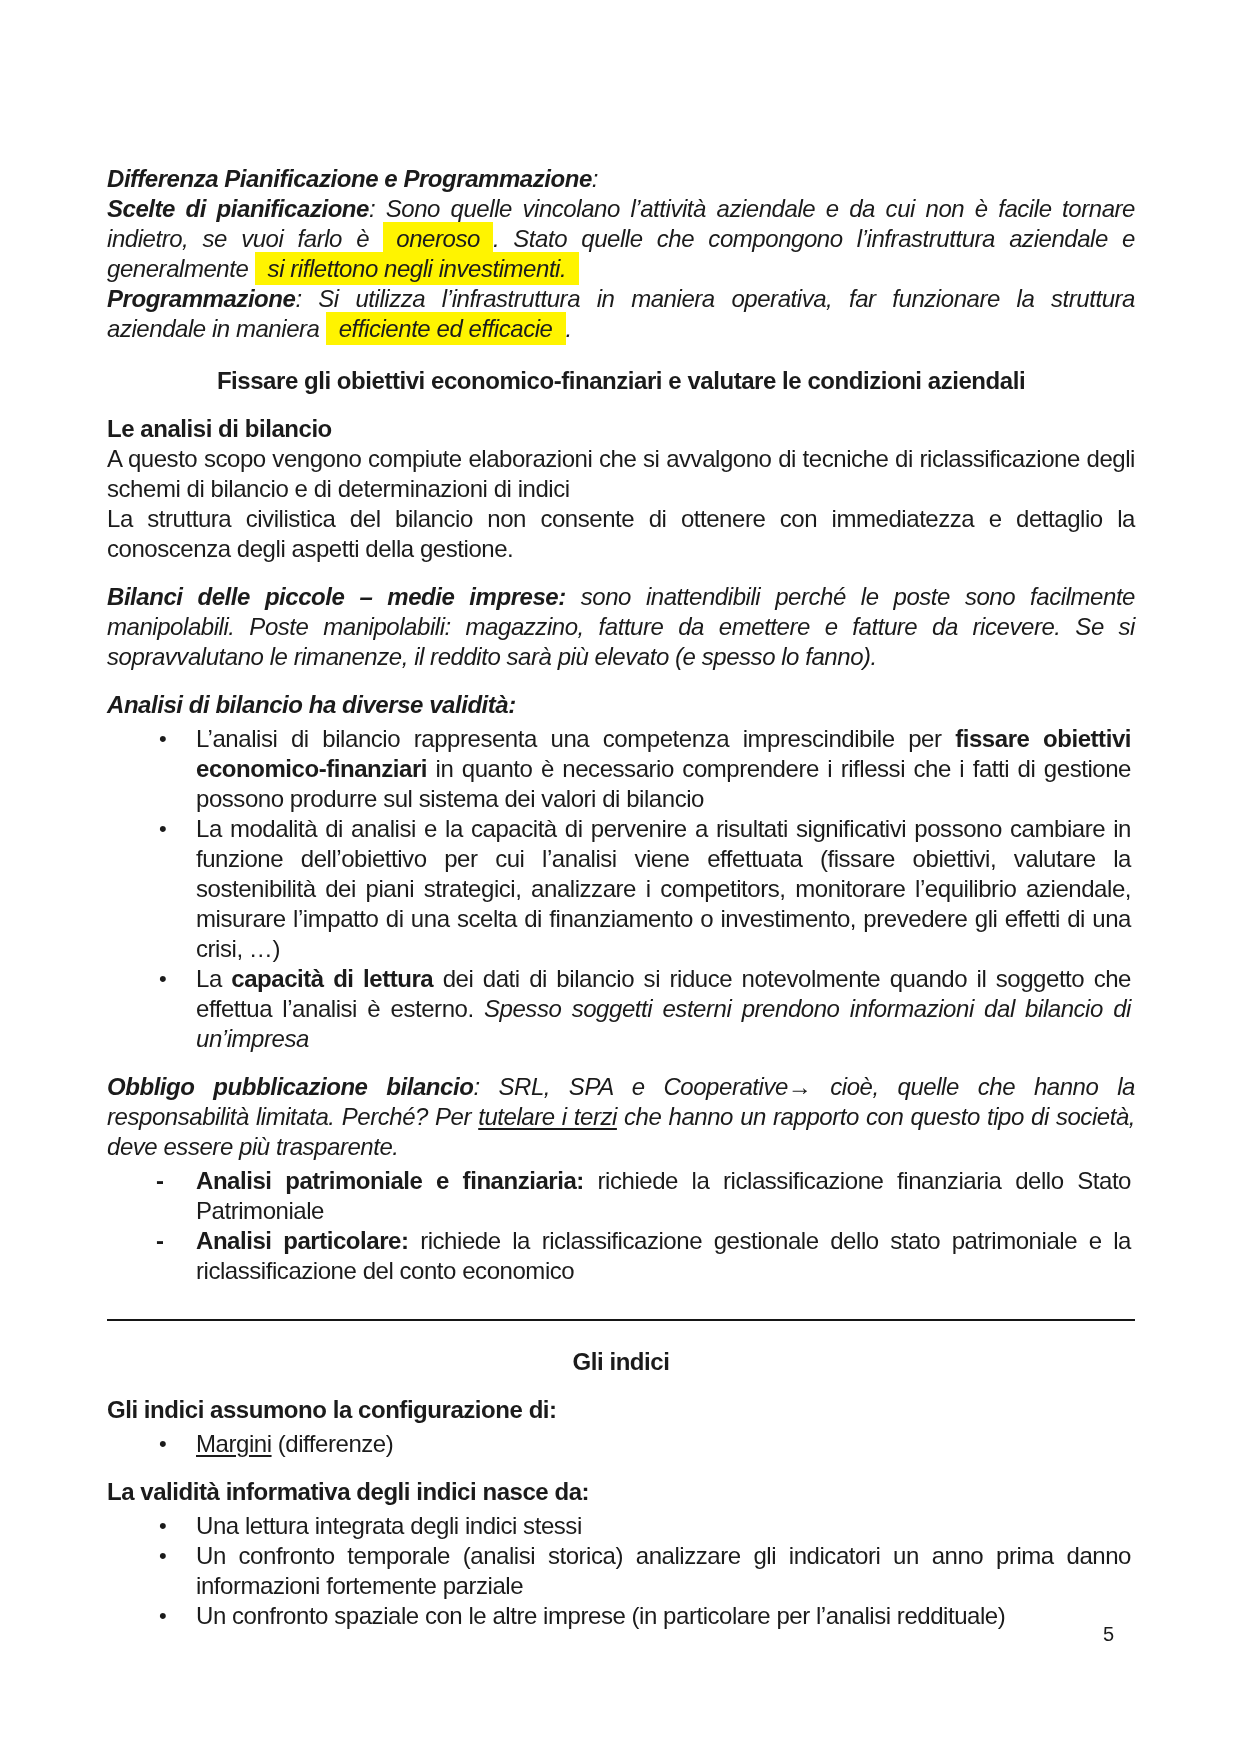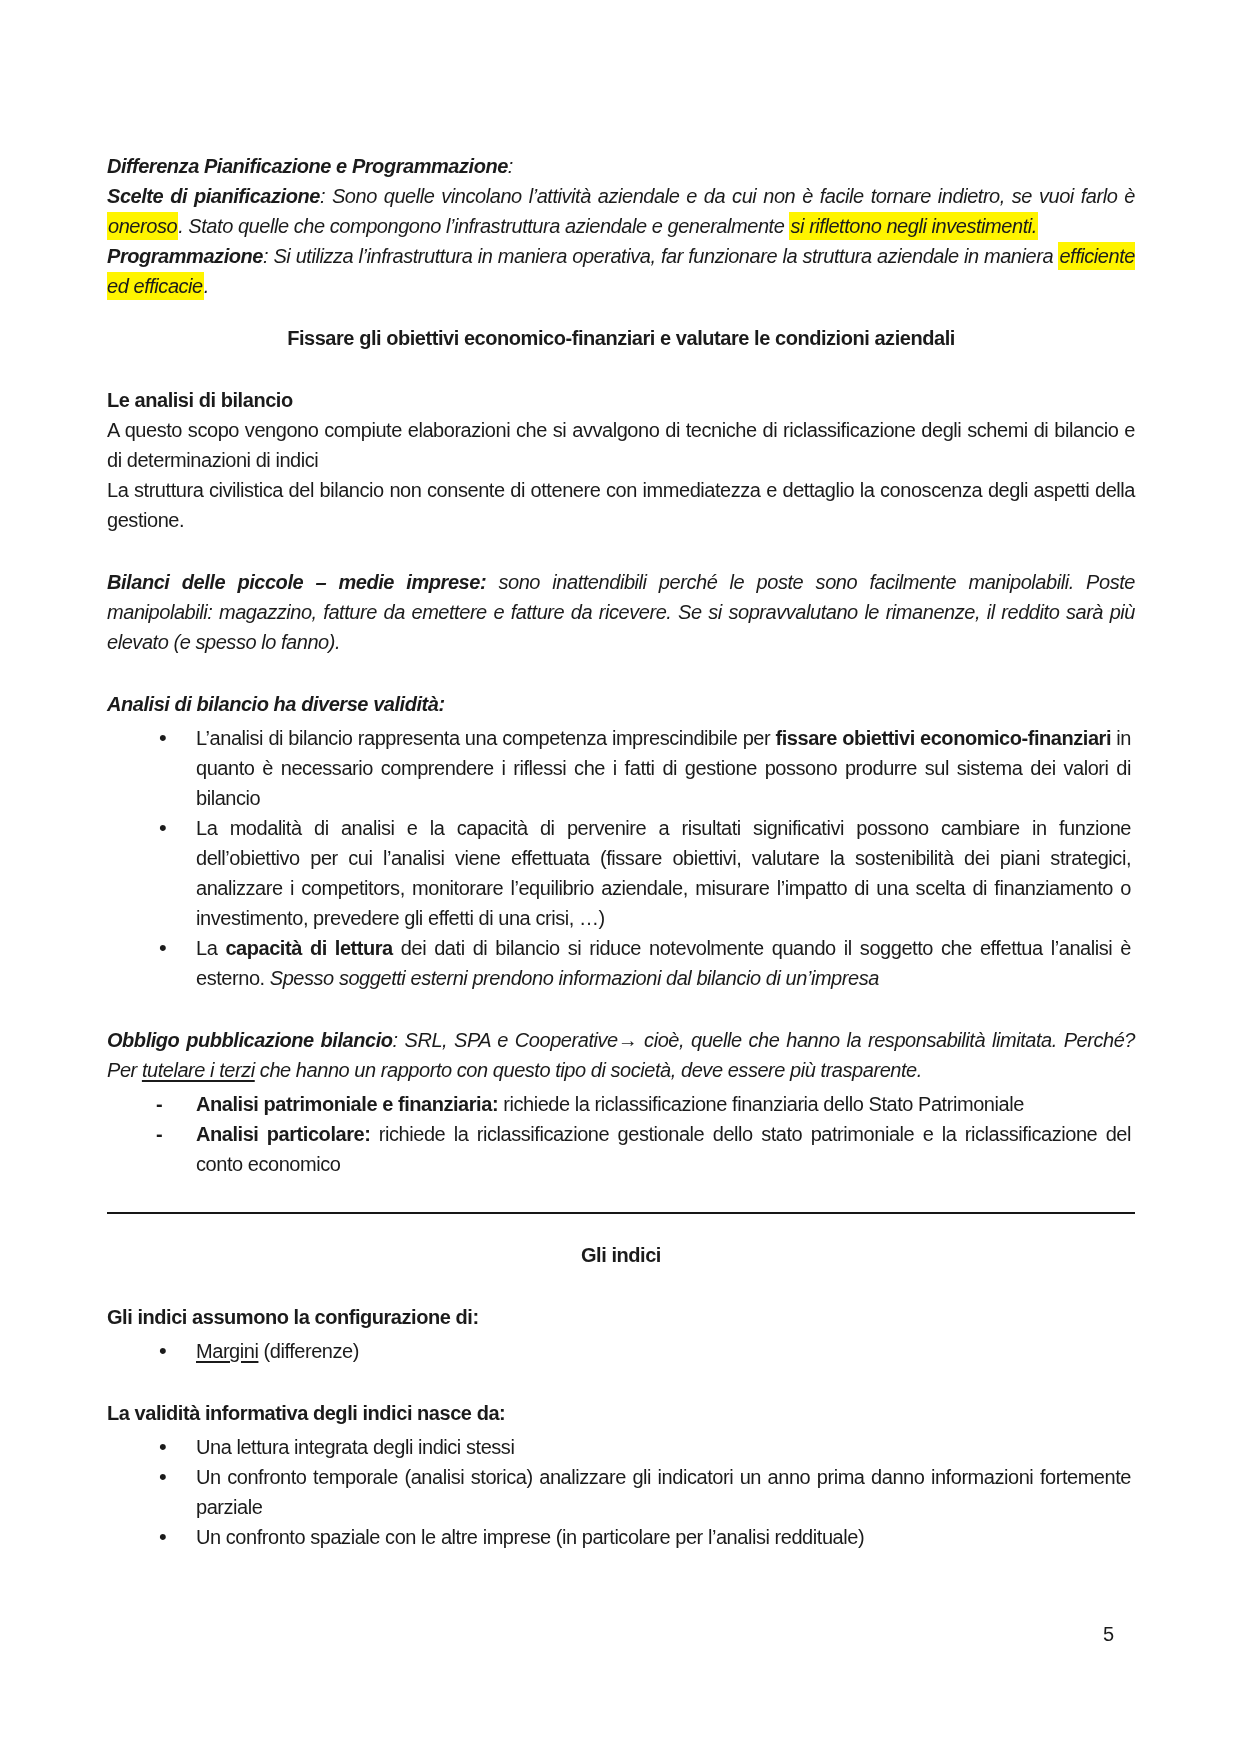--- a/index.html
+++ b/index.html
@@ -7,38 +7,38 @@
   body {
     width: 1241px; height: 1755px;
     background: #ffffff;
     font-family: "Liberation Sans", sans-serif;
     color: #1b1b1b;
     position: relative;
     overflow: hidden;
   }
   .content {
     position: absolute;
-    left: 107px; top: 4px;
+    left: 107px; top: 17px;
     width: 1028px;
     padding-top: 147px;
-    font-size: 20px;
+    font-size: 24px;
     line-height: 30px;
     letter-spacing: -0.45px;
   }
   .para { margin: 0; }
   .align-left    { text-align: left; }
   .align-justify { text-align: justify; }
   .align-center  { text-align: center; }
-  .gap { margin-top: 32px; }
+  .gap { margin-top: 18px; }
   .para.align-center { margin-top: 22px; margin-bottom: 16px; }
 
   .b { font-weight: bold; }
   .i { font-style: italic; }
   .u { text-decoration: underline; text-underline-offset: 3px; }
-  .h { background: var(--hl, #fff400); padding: 3px 1px; }
+  .h { background: var(--hl, #fff400); padding: 3px 13px; }
 
   ul { list-style: none; margin: 4px; padding: 0; }
   li { position: relative; padding-left: 85px; text-align: justify; margin: 0; }
   .bullet-list li::before {
     content: "\2022";
     position: absolute; left: 48px; top: 0;
     font-size: 22px;
   }
   .dash-list li::before {
     content: "-";

